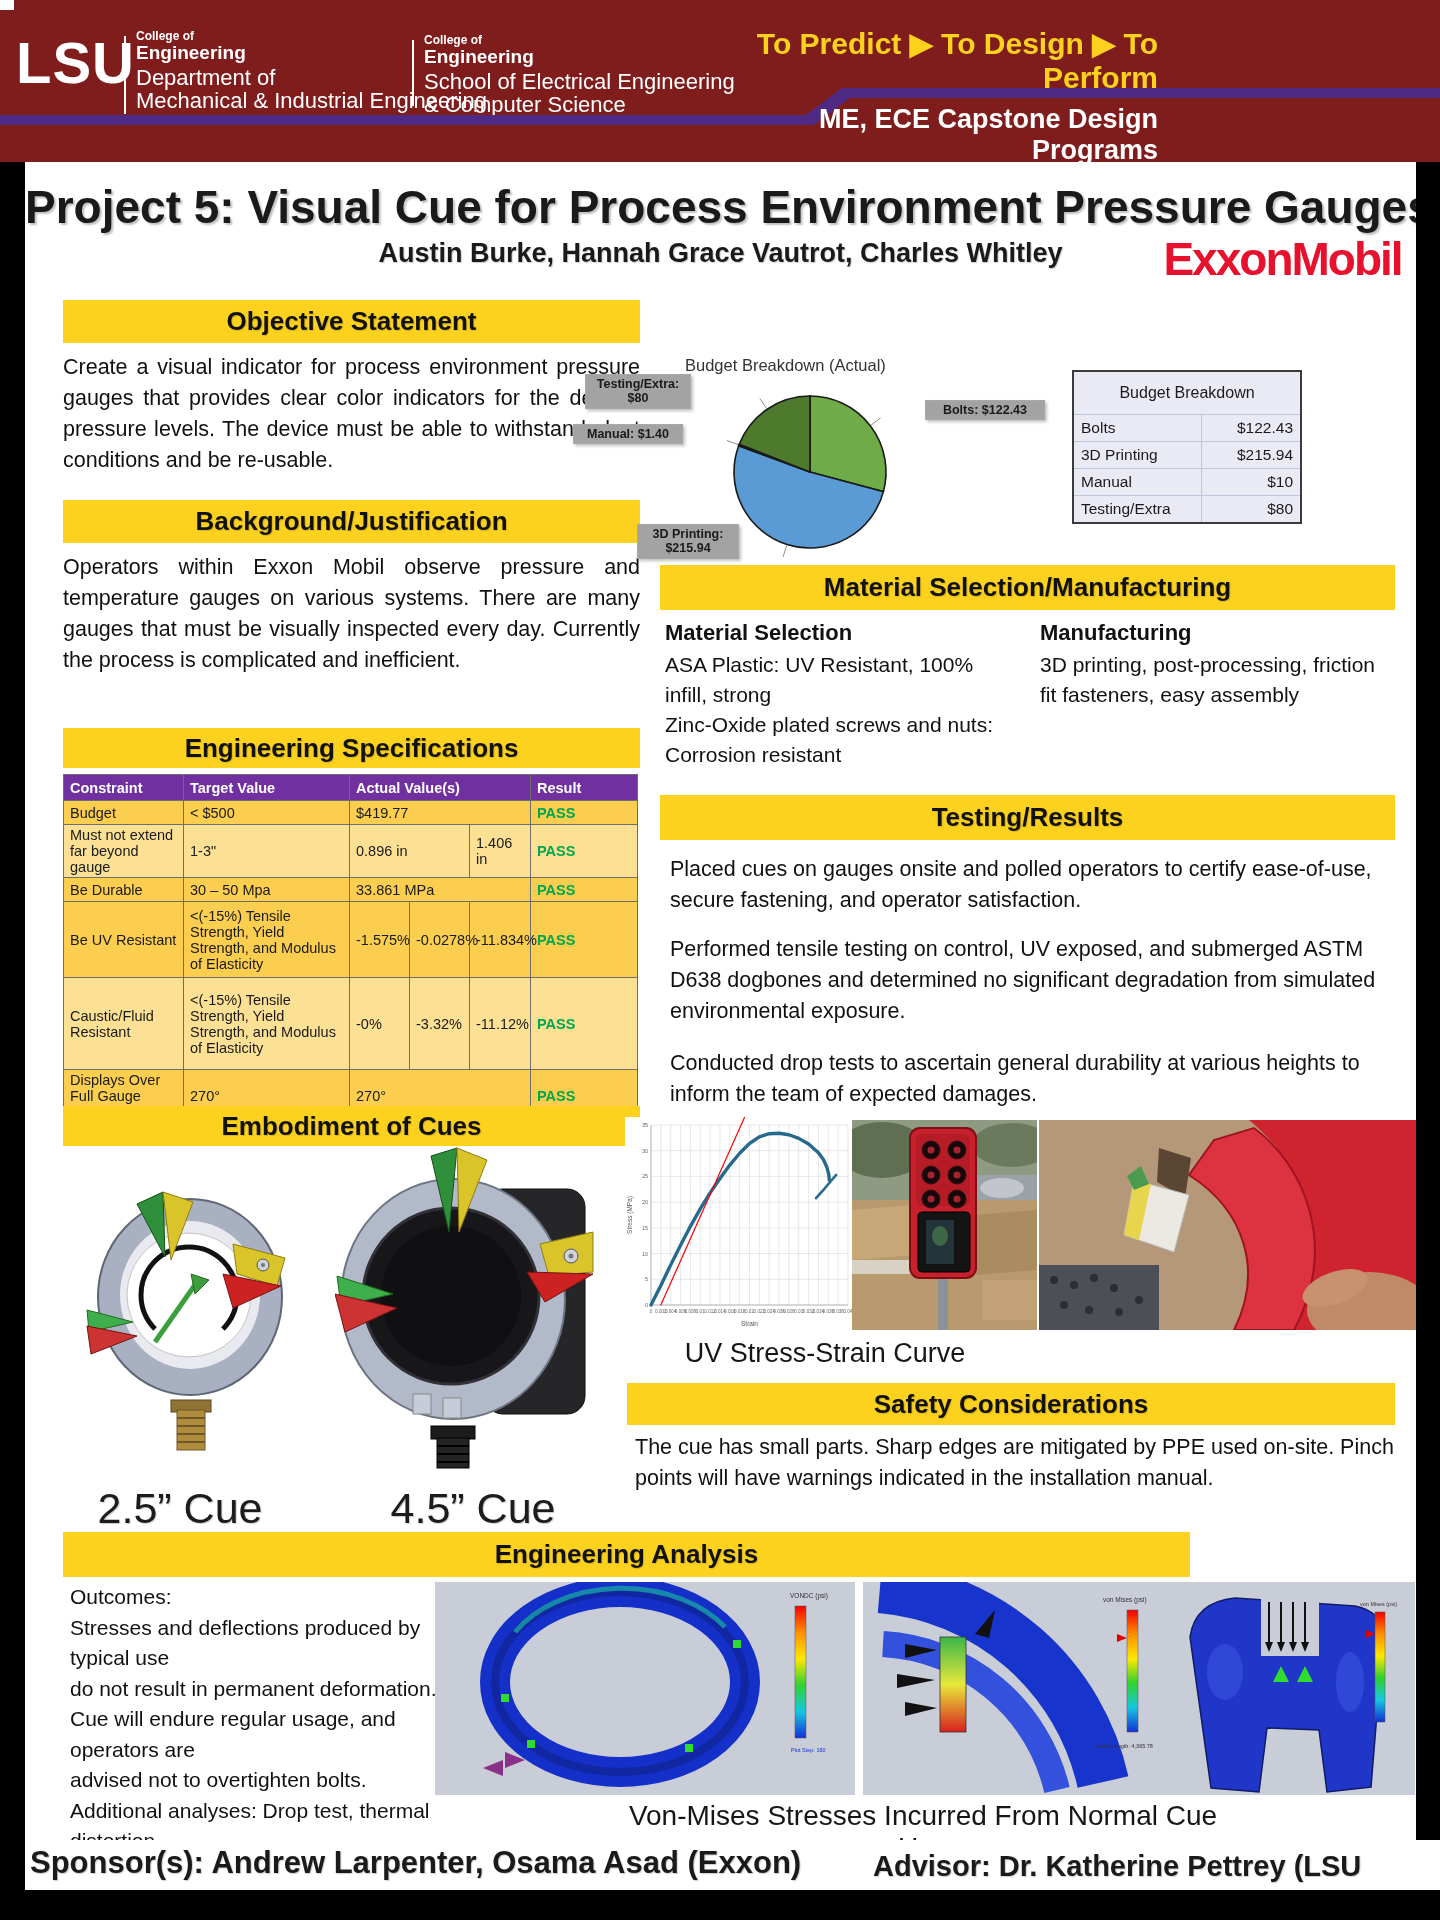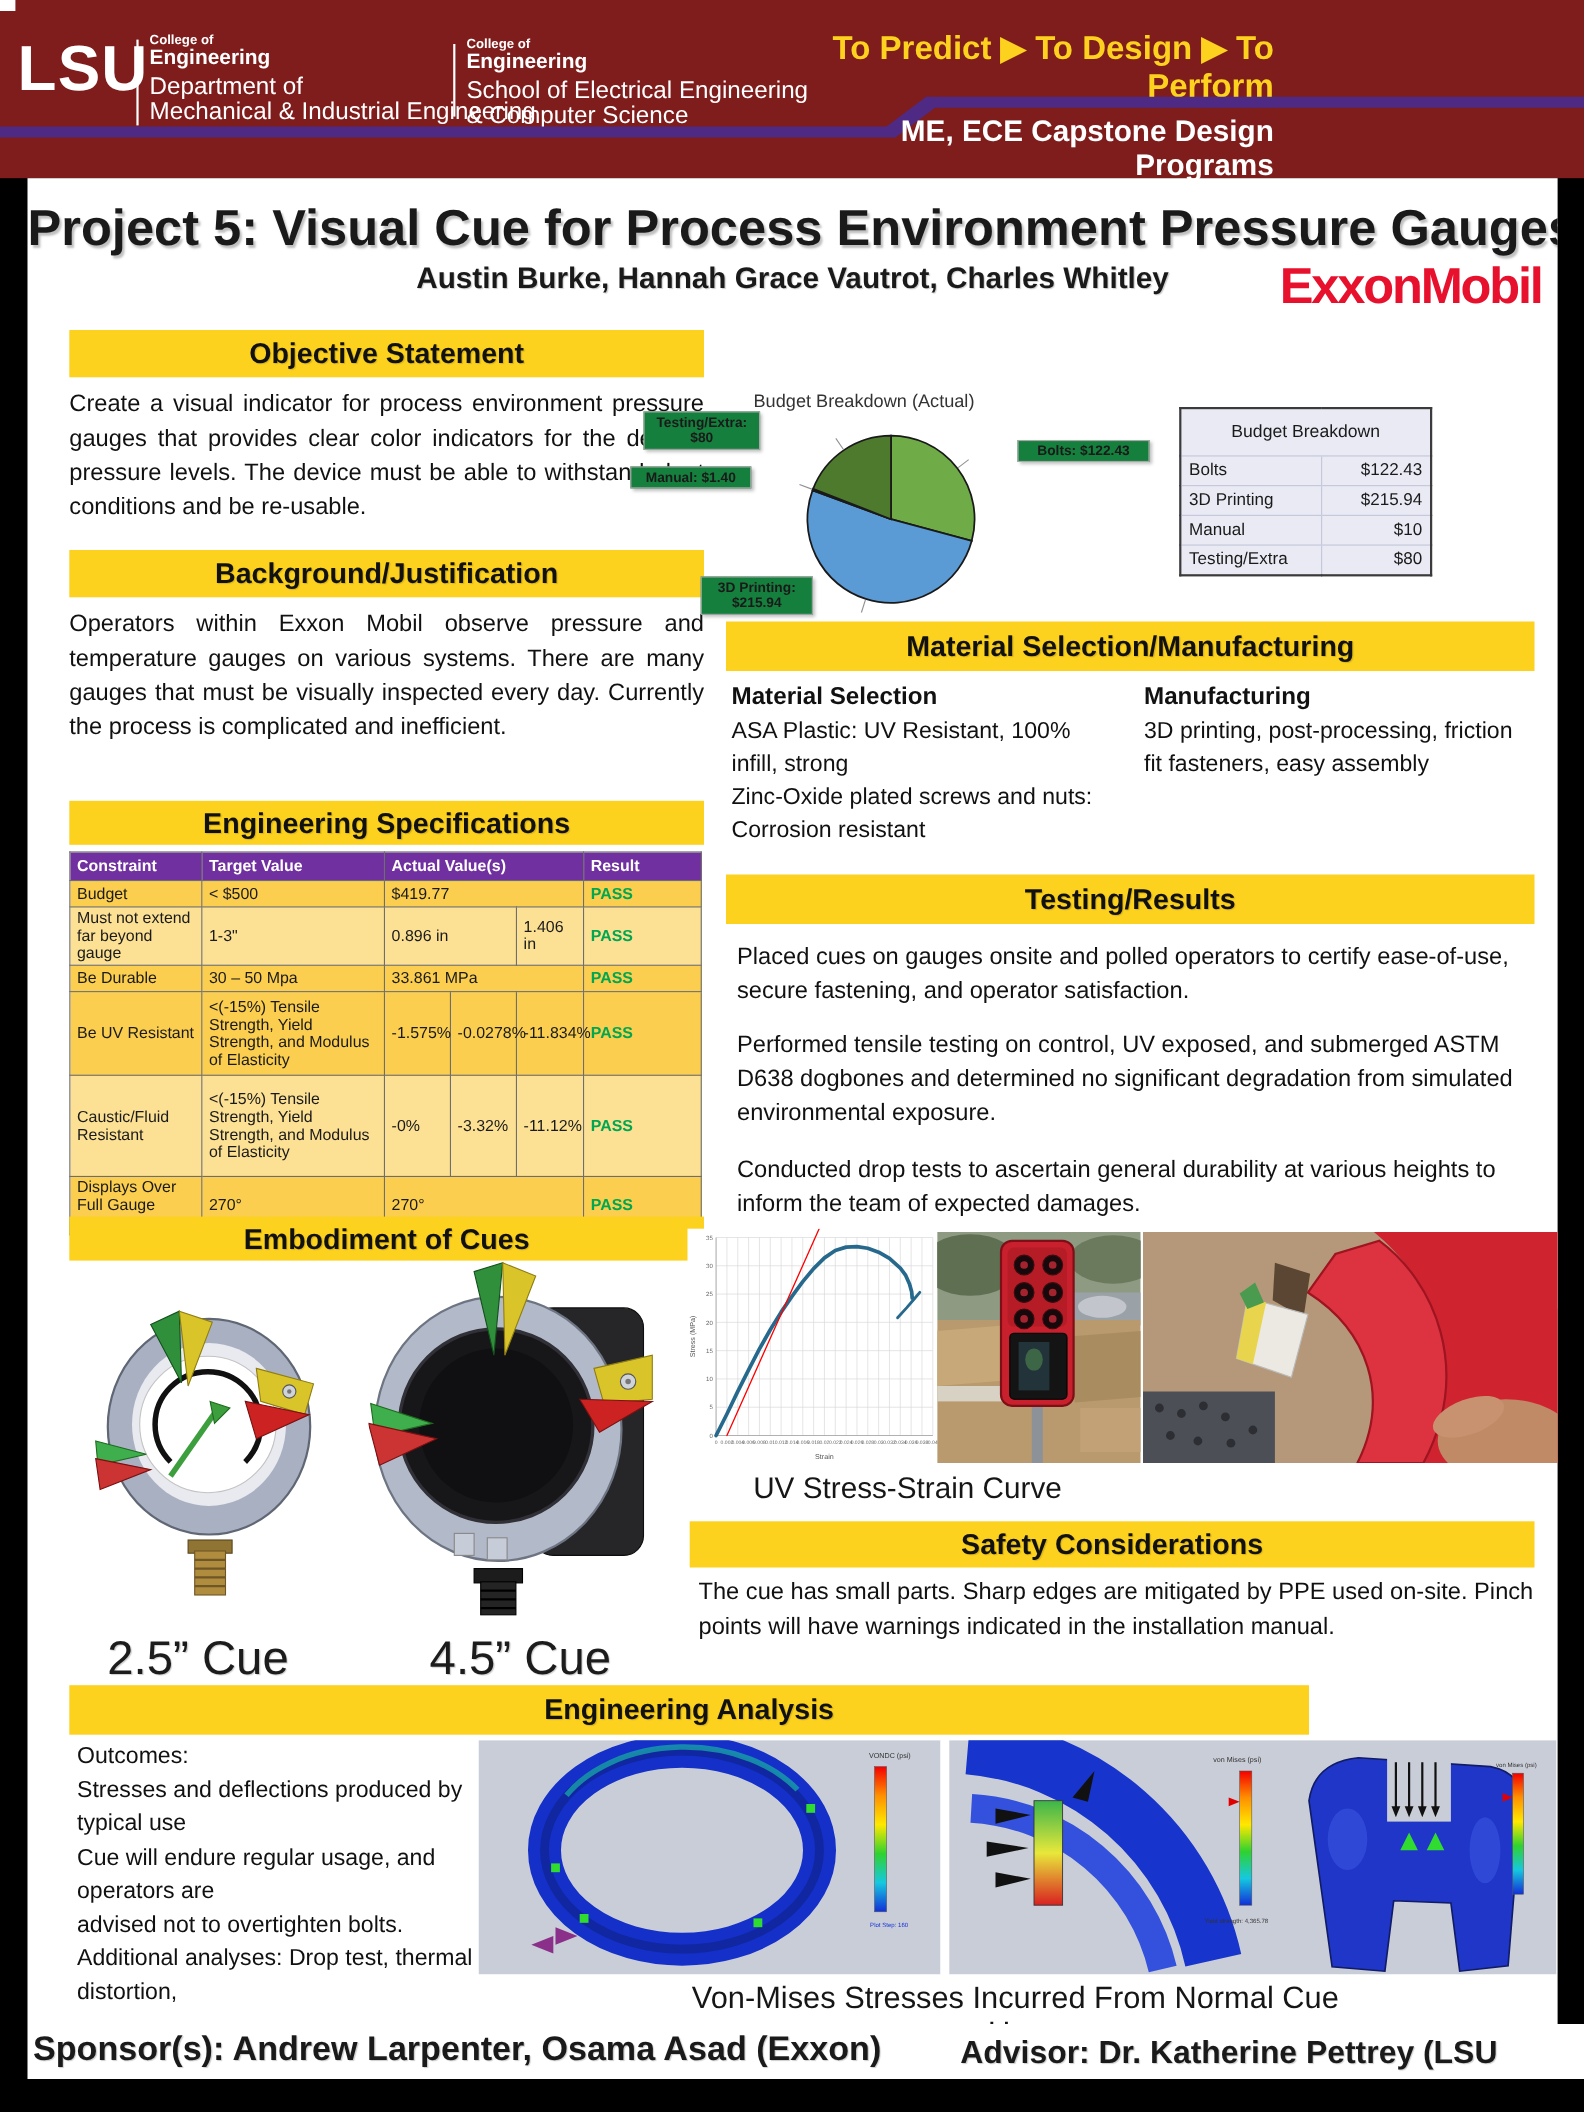--- a/index.html
+++ b/index.html
@@ -36,21 +36,21 @@
   tr.rowD td{background:#FBCE4F;}
   tr.rowL td{background:#FCE093;}
   td.pass{color:#00A650;font-weight:700;}
   
   table.btable{border-collapse:collapse;table-layout:fixed;width:228px;font-size:15.5px;
                background:#E9EAF4;border:2px solid #3b3b3b;}
   table.btable td{border-top:1px solid #c3c6da;padding:4px 7px;}
   table.btable td.bt-title{text-align:center;font-size:16px;padding:12px 4px;border-top:none;}
   table.btable td.val{text-align:right;border-left:1px solid #c3c6da;}
   
-  .pielabel{position:absolute;background:#15803d;border:1px solid #a8a8a8;font-size:12.5px;font-weight:700;
+  .pielabel{position:absolute;background:#a3a3a3;border:1px solid #a8a8a8;font-size:12.5px;font-weight:700;
             text-align:center;line-height:1.15;padding:2px 4px;box-shadow:2px 2px 3px rgba(0,0,0,.25);}
   .caption{font-size:27px;color:#161616;text-align:center;}
   .exxon{font-size:46px;font-weight:800;color:#E8112D;letter-spacing:-2px;font-style:normal;}
   .cuelabel{font-size:43px;color:#1c1c1c;text-align:center;text-shadow:1px 1px 1px rgba(0,0,0,.2);}
   .footer-text{font-size:30px;font-weight:700;white-space:nowrap;text-shadow:1px 1px 1px rgba(0,0,0,.2);}
 </style>
 </head>
 <body>
 
 <div id="poster">
@@ -384,20 +384,21 @@
     </svg>
 
     <div class="abs bar" style="left:602px;top:1221px;width:768px;height:42px;">Safety Considerations</div>
     <div class="abs body-left" style="left:610px;top:1270px;width:770px;font-size:21.5px;line-height:31px;">The cue has small parts. Sharp edges are mitigated by PPE used on-site. Pinch points will have warnings indicated in the installation manual.</div>
 
     <div class="abs bar" style="left:38px;top:1370px;width:1127px;height:45px;">Engineering Analysis</div>
 
     <div class="abs" style="left:45px;top:1420px;width:410px;">
       <div class="body-left" style="font-size:21px;line-height:30.5px;">Outcomes:</div>
       <div class="body-left" style="font-size:21px;line-height:30.5px;">Stresses and deflections produced by typical use</div>
+      <div class="body-left" style="font-size:21px;line-height:30.5px;">do not result in permanent deformation.</div>
       <div class="body-left" style="font-size:21px;line-height:30.5px;">Cue will endure regular usage, and operators are</div>
       <div class="body-left" style="font-size:21px;line-height:30.5px;">advised not to overtighten bolts.</div>
       <div class="body-left" style="font-size:21px;line-height:30.5px;">Additional analyses: Drop test, thermal distortion,</div>
 
     </div>
 
     <svg class="abs" style="left:410px;top:1420px;" width="980" height="213" viewBox="0 0 980 213">
       <defs>
         <linearGradient id="rain" x1="0" y1="0" x2="0" y2="1">
           <stop offset="0" stop-color="#f40000"></stop>

